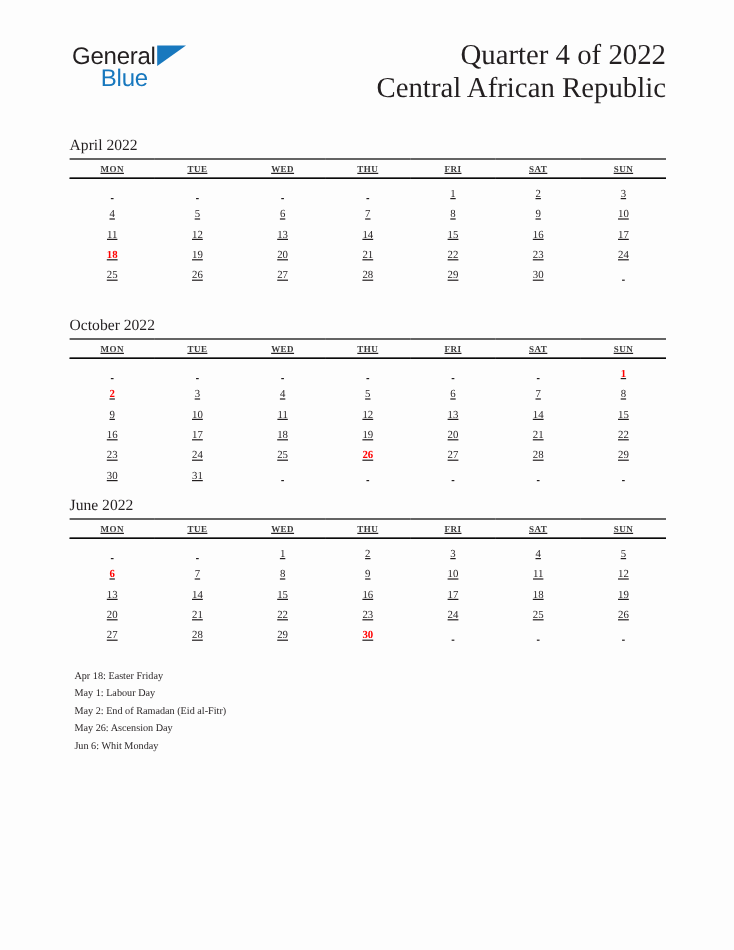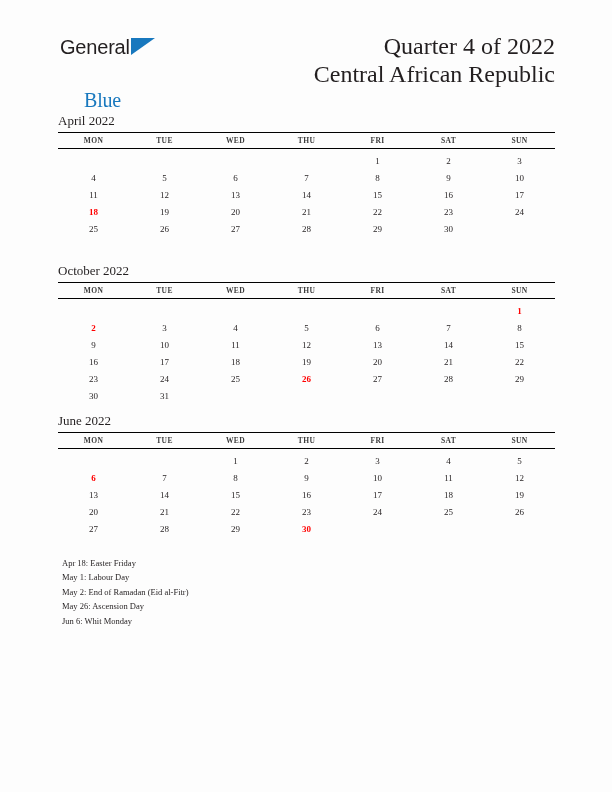--- a/index.html
+++ b/index.html
@@ -47,27 +47,26 @@
     font-size: 20px;
     line-height: 22px;
     color: #231f20;
     letter-spacing: -0.2px;
     white-space: nowrap;
   }
   .logo-blue {
     position: absolute;
     left: 24px;
     top: 19px;
-    font-family: Liberation Serif, serif;
+    font-family: Liberation Sans, sans-serif;
     font-size: 20px;
     line-height: 22px;
     color: #1878be;
     letter-spacing: -0.2px;
     white-space: nowrap;
-    margin-top: 34px;
   }
   .logo-triangle {
     position: absolute;
     left: 71px;
     top: 2px;
     width: 0;
     height: 0;
     border-top: 17px solid #1878be;
     border-right: 24px solid transparent;
   }
@@ -96,20 +95,21 @@
     font-family: "Liberation Serif", serif;
     font-size: 13px;
     line-height: 15px;
     color: #231f20;
     padding-bottom: 4px;
   }
   table.cal {
     border-collapse: collapse;
     width: 497px;
     table-layout: fixed;
+    text-decoration: underline;
   }
   table.cal th {
     font-family: "Liberation Serif", serif;
     font-size: 7.5px;
     font-weight: bold;
     letter-spacing: 0.4px;
     color: #3a3a3a;
     text-align: center;
     padding: 3px 0 3px 0;
     border-top: 1.4px solid #000;

